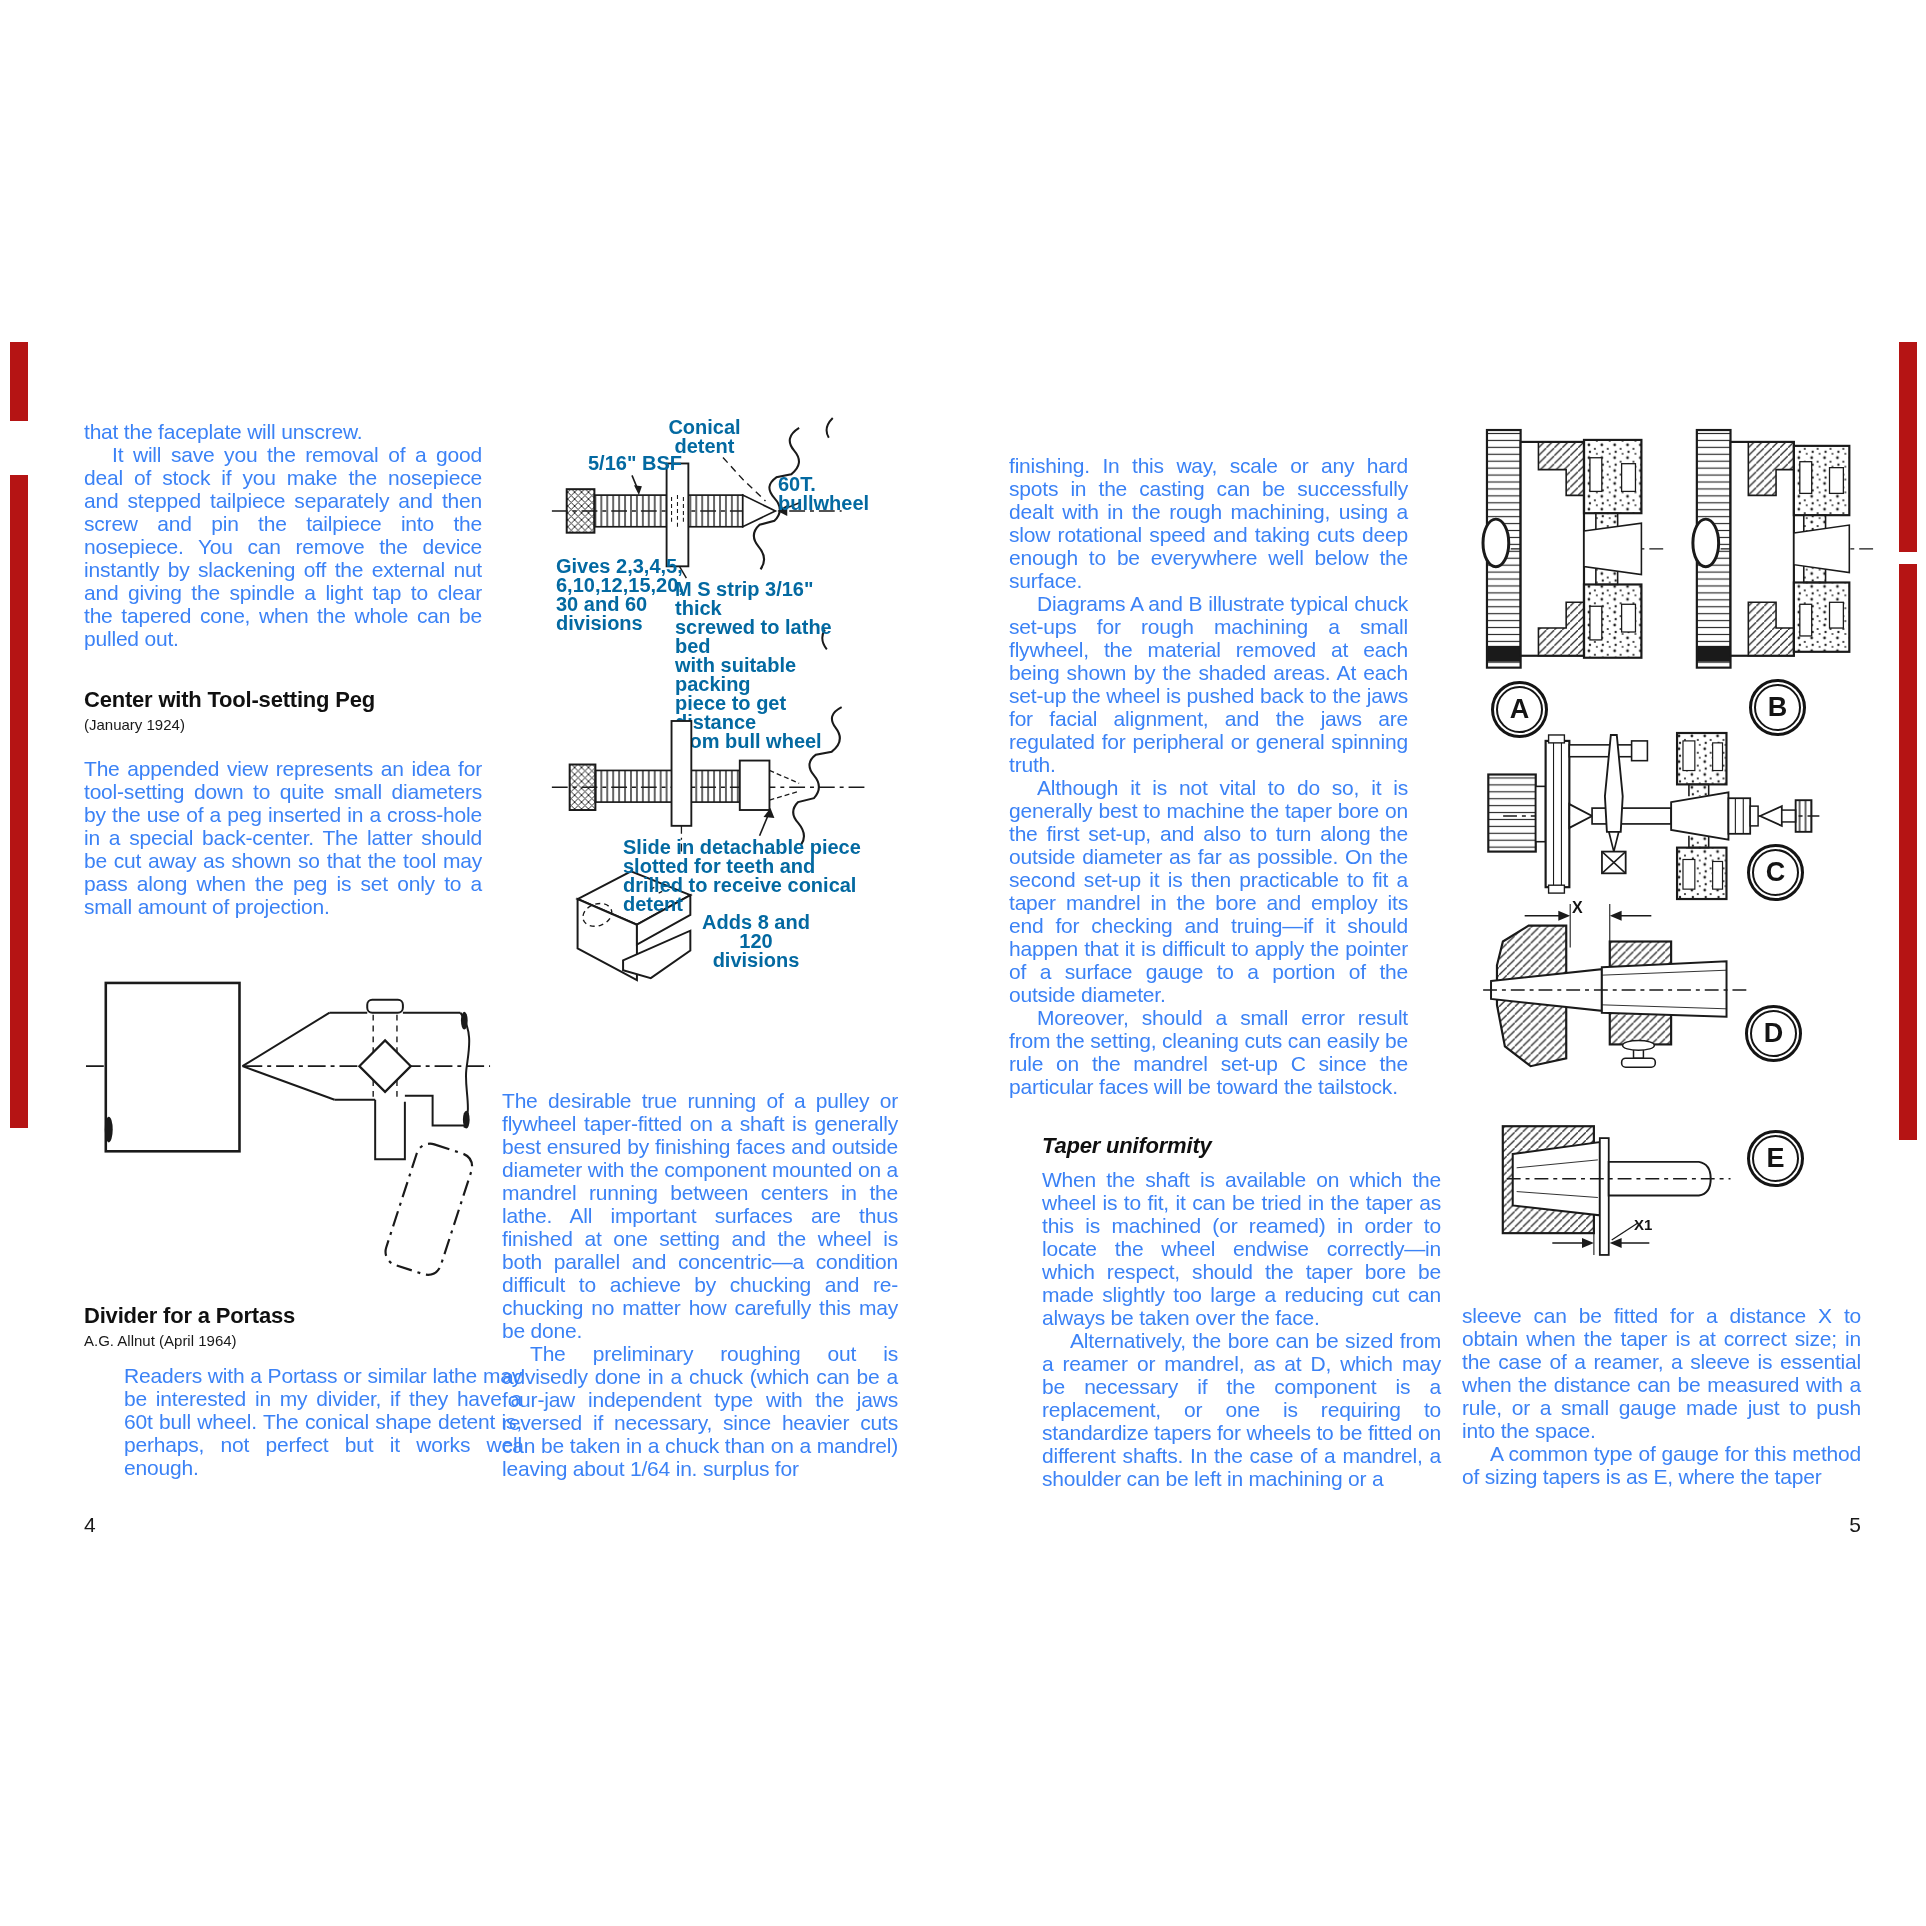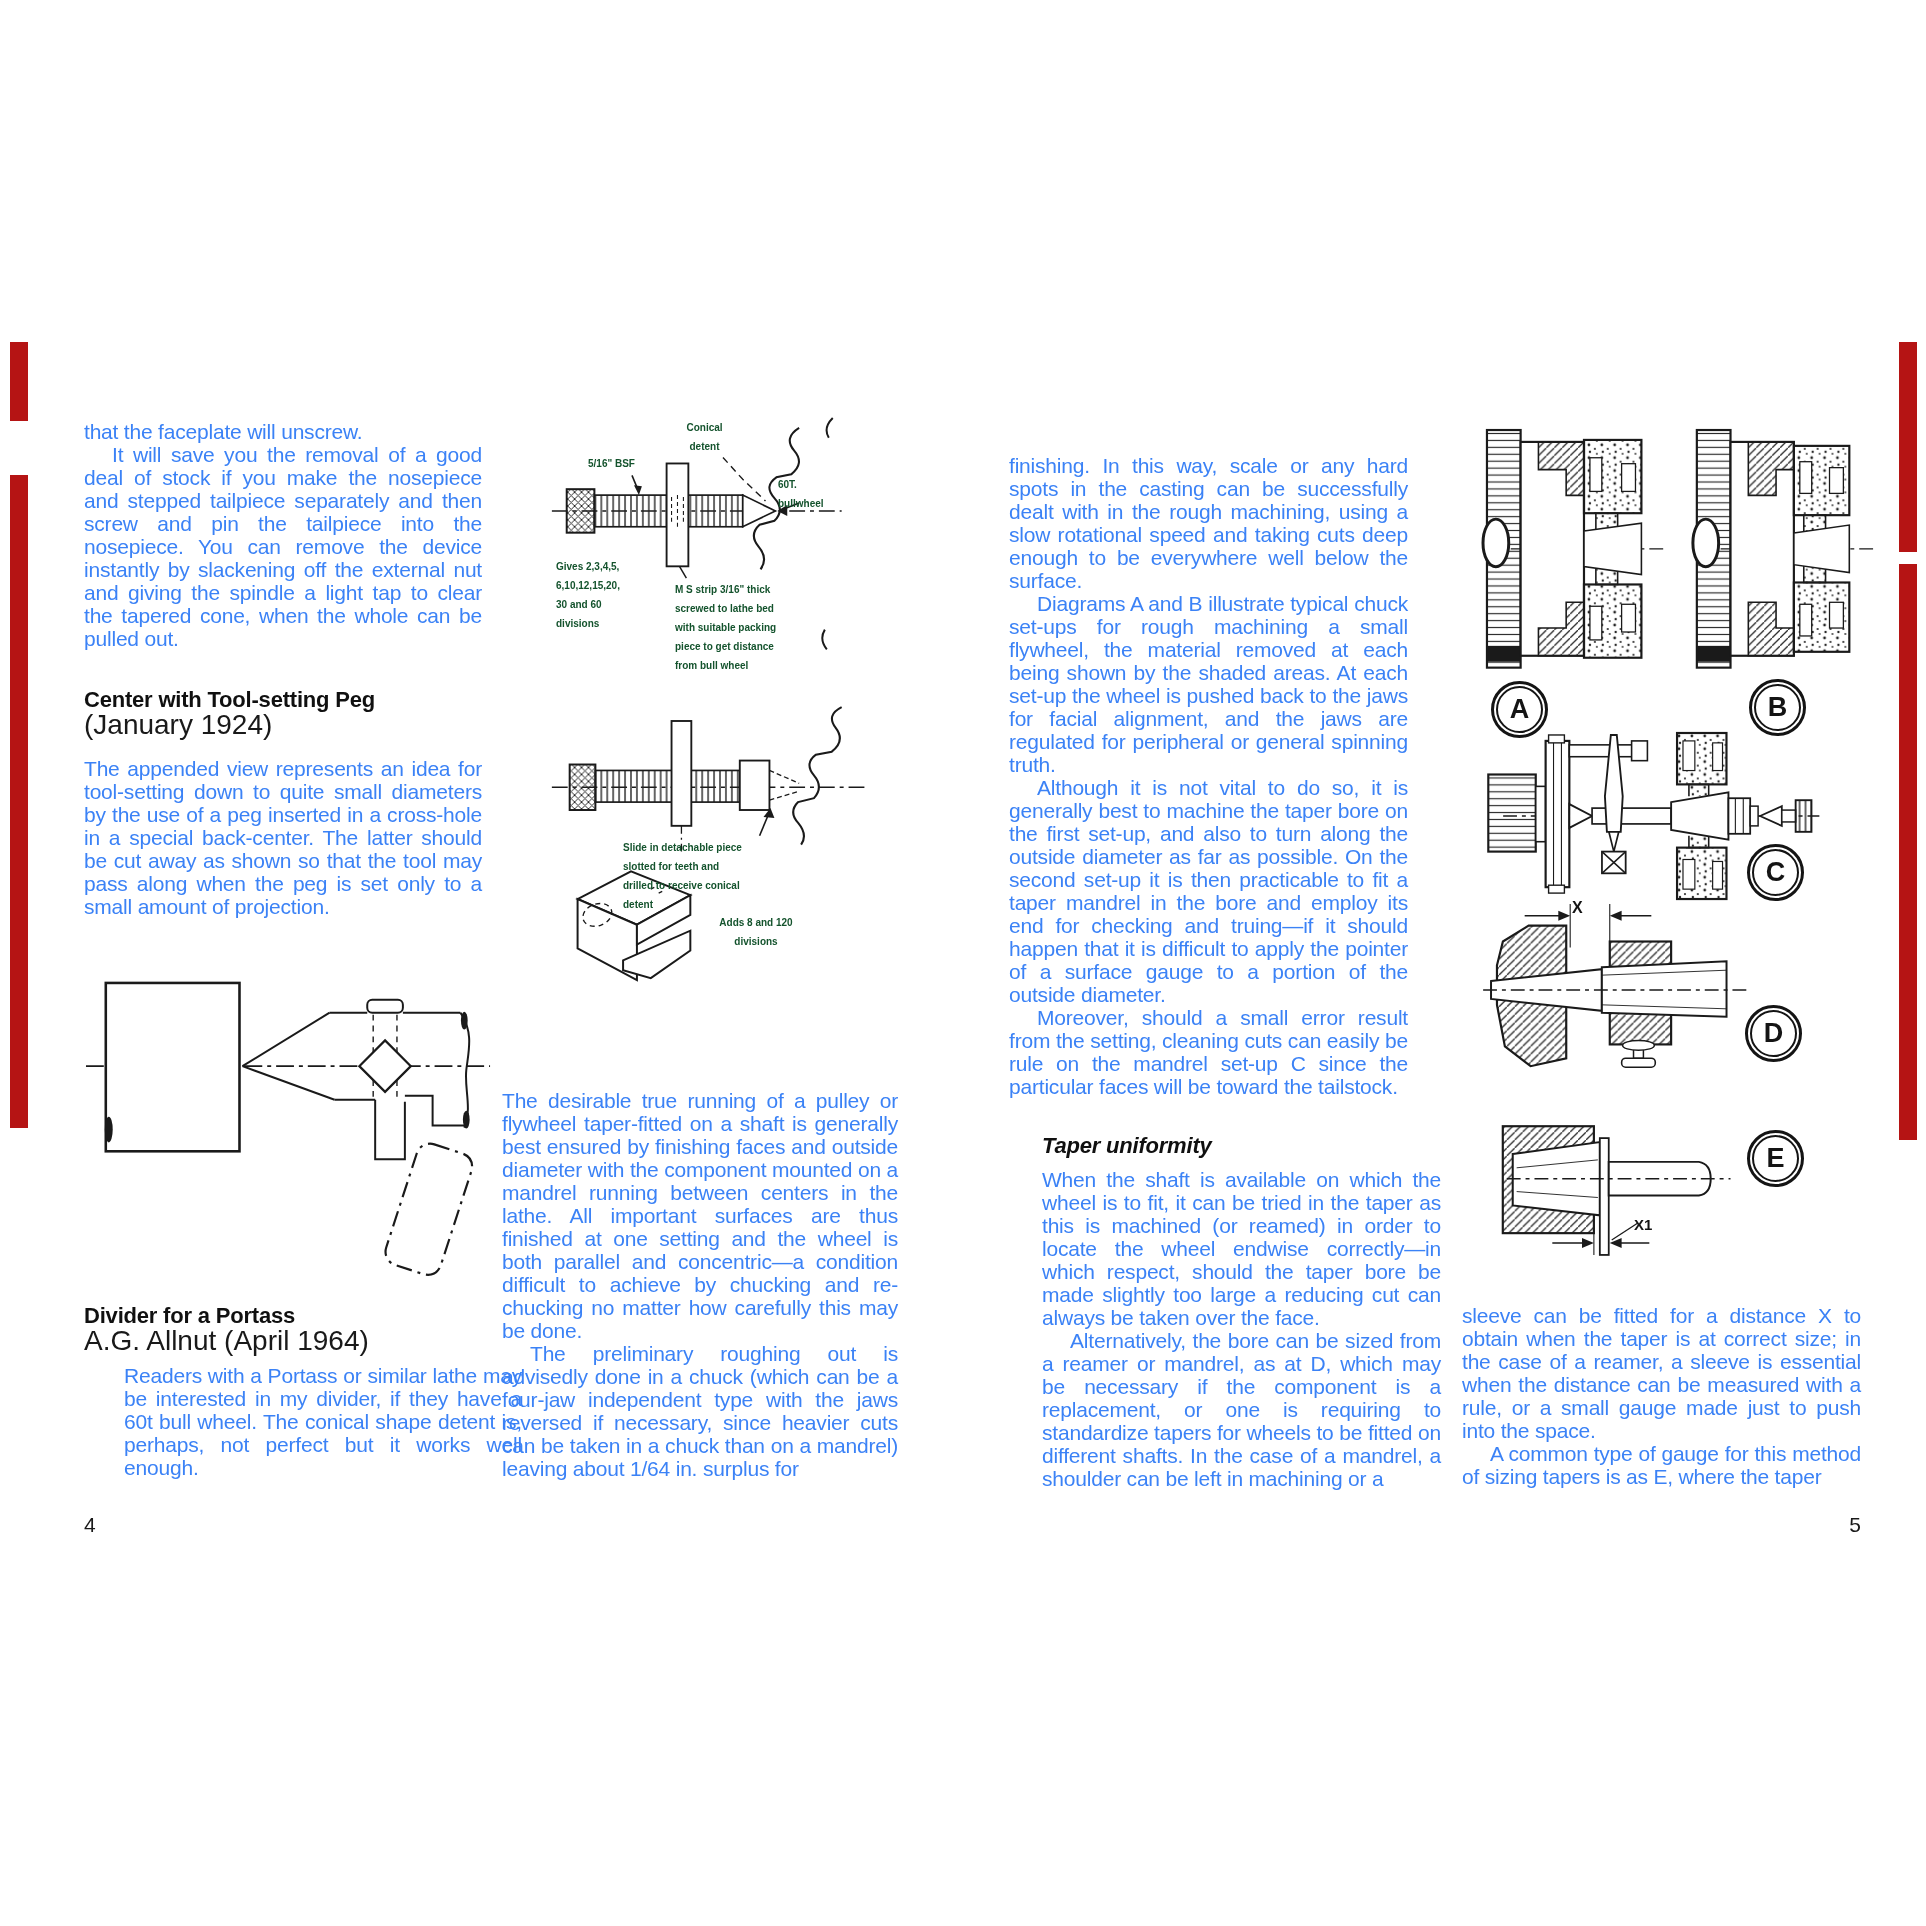--- a/index.html
+++ b/index.html
@@ -4,25 +4,25 @@
 <style>
   html,body{margin:0;padding:0;background:#ffffff;}
   #canvas{position:relative;width:1927px;height:1927px;background:#fff;overflow:hidden;
           font-family:"Liberation Sans",sans-serif;color:#161616;}
   .col{position:absolute;}
   .body-text p{margin:0;font-size:21px;line-height:23px;letter-spacing:-0.2px;
                text-align:justify;color:#3b82f6;}
   .body-text p.ind{text-indent:28px;}
   .h1{font-size:22px;line-height:26px;font-weight:700;letter-spacing:-0.2px;color:#101010;margin:0;}
   .h1.ital{font-style:italic;margin-top:14px;}
-  .byline{font-size:28px;line-height:24px;margin:0;color:#191919;}
+  .byline{font-size:15px;line-height:24px;margin:0;color:#191919;}
   .pageno{position:absolute;font-size:21px;color:#191919;}
   .fig{position:absolute;}
   .fig svg{position:absolute;left:0;top:0;overflow:visible;}
-  .fig-label{position:absolute;font-size:10px;line-height:19px;font-weight:700;color:#14532d;
+  .fig-label{position:absolute;font-size:20px;line-height:19px;font-weight:700;color:#0369a1;
              white-space:pre-line;}
   .fig-label.ctr{text-align:center;}
   .dim-label{position:absolute;font-size:16px;font-weight:700;color:#141414;}
   .circ{position:absolute;width:51px;height:51px;border:3px solid #141414;border-radius:50%;
         display:flex;align-items:center;justify-content:center;}
   .circ::before{content:"";position:absolute;inset:2px;border:2.5px solid #141414;border-radius:50%;}
   .circ span{font-size:27px;font-weight:700;color:#141414;}
   .edge-bar{position:absolute;width:18px;}
   line,path,rect,polygon,polyline,ellipse,circle{vector-effect:none;}
 </style>

